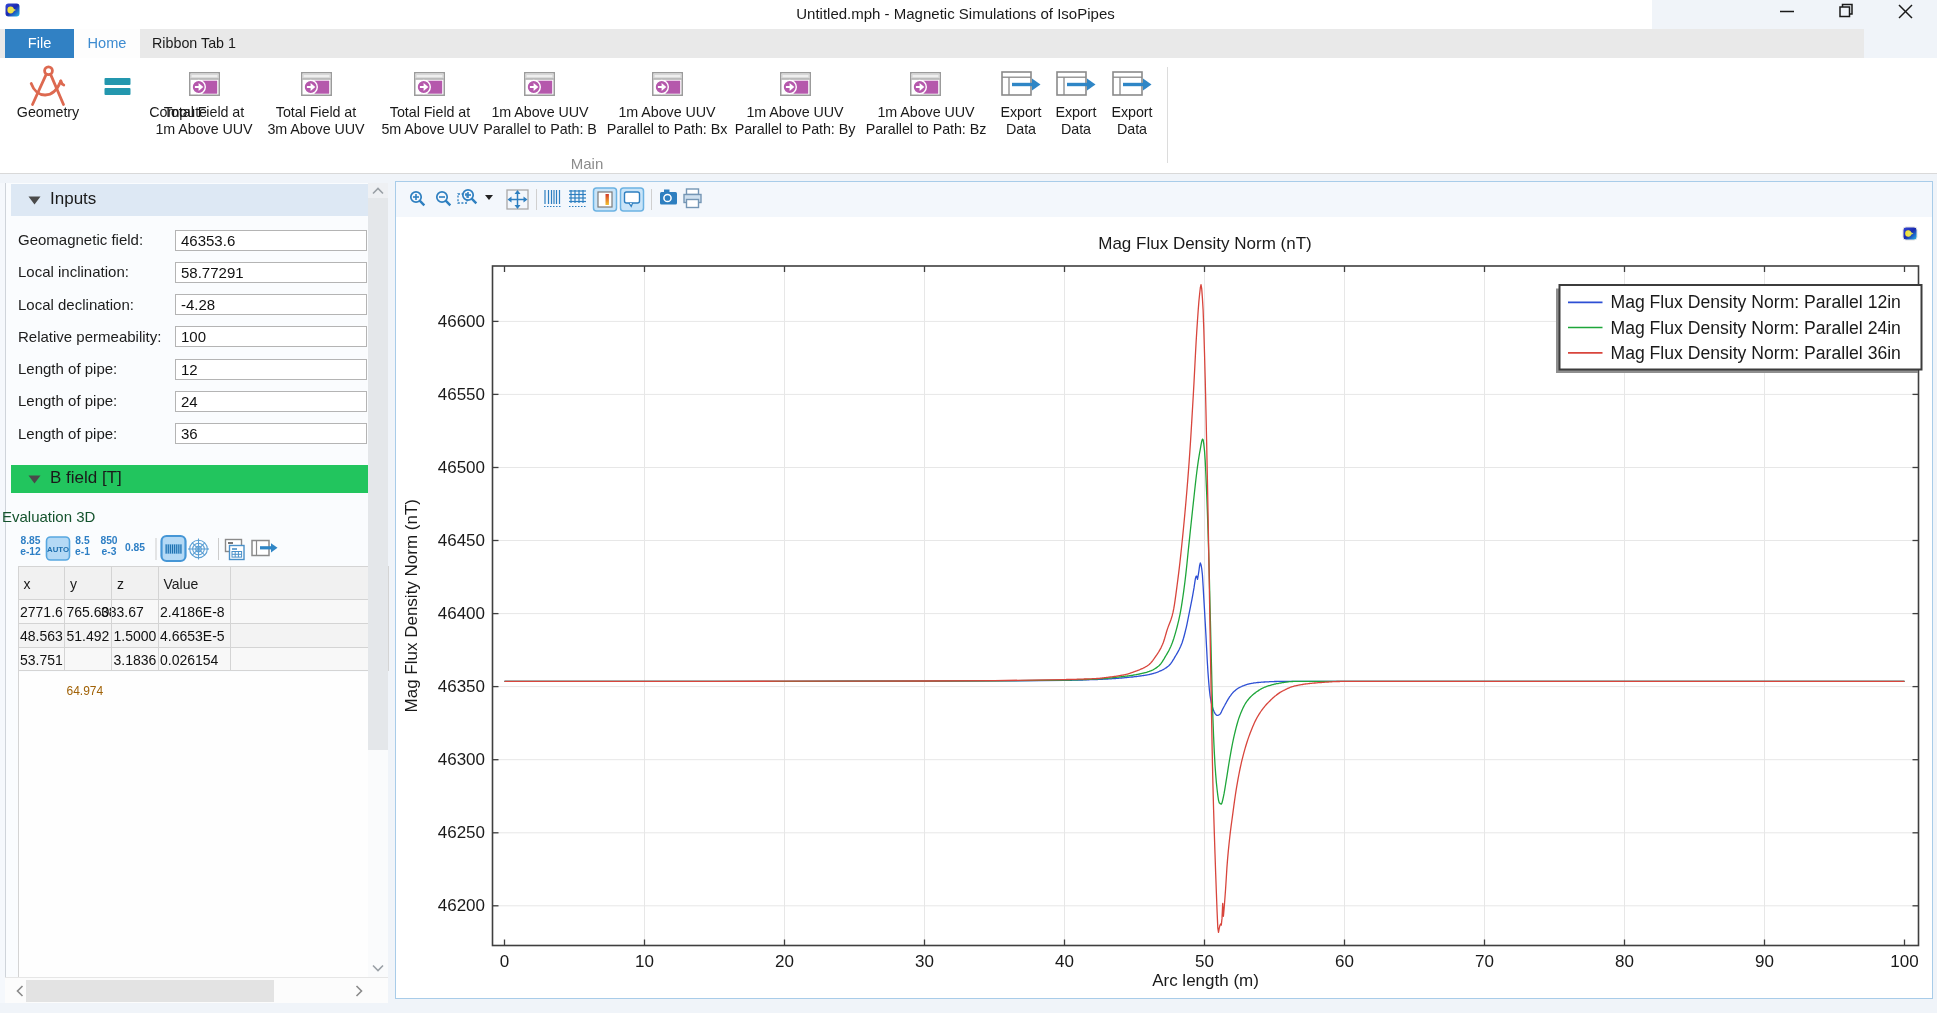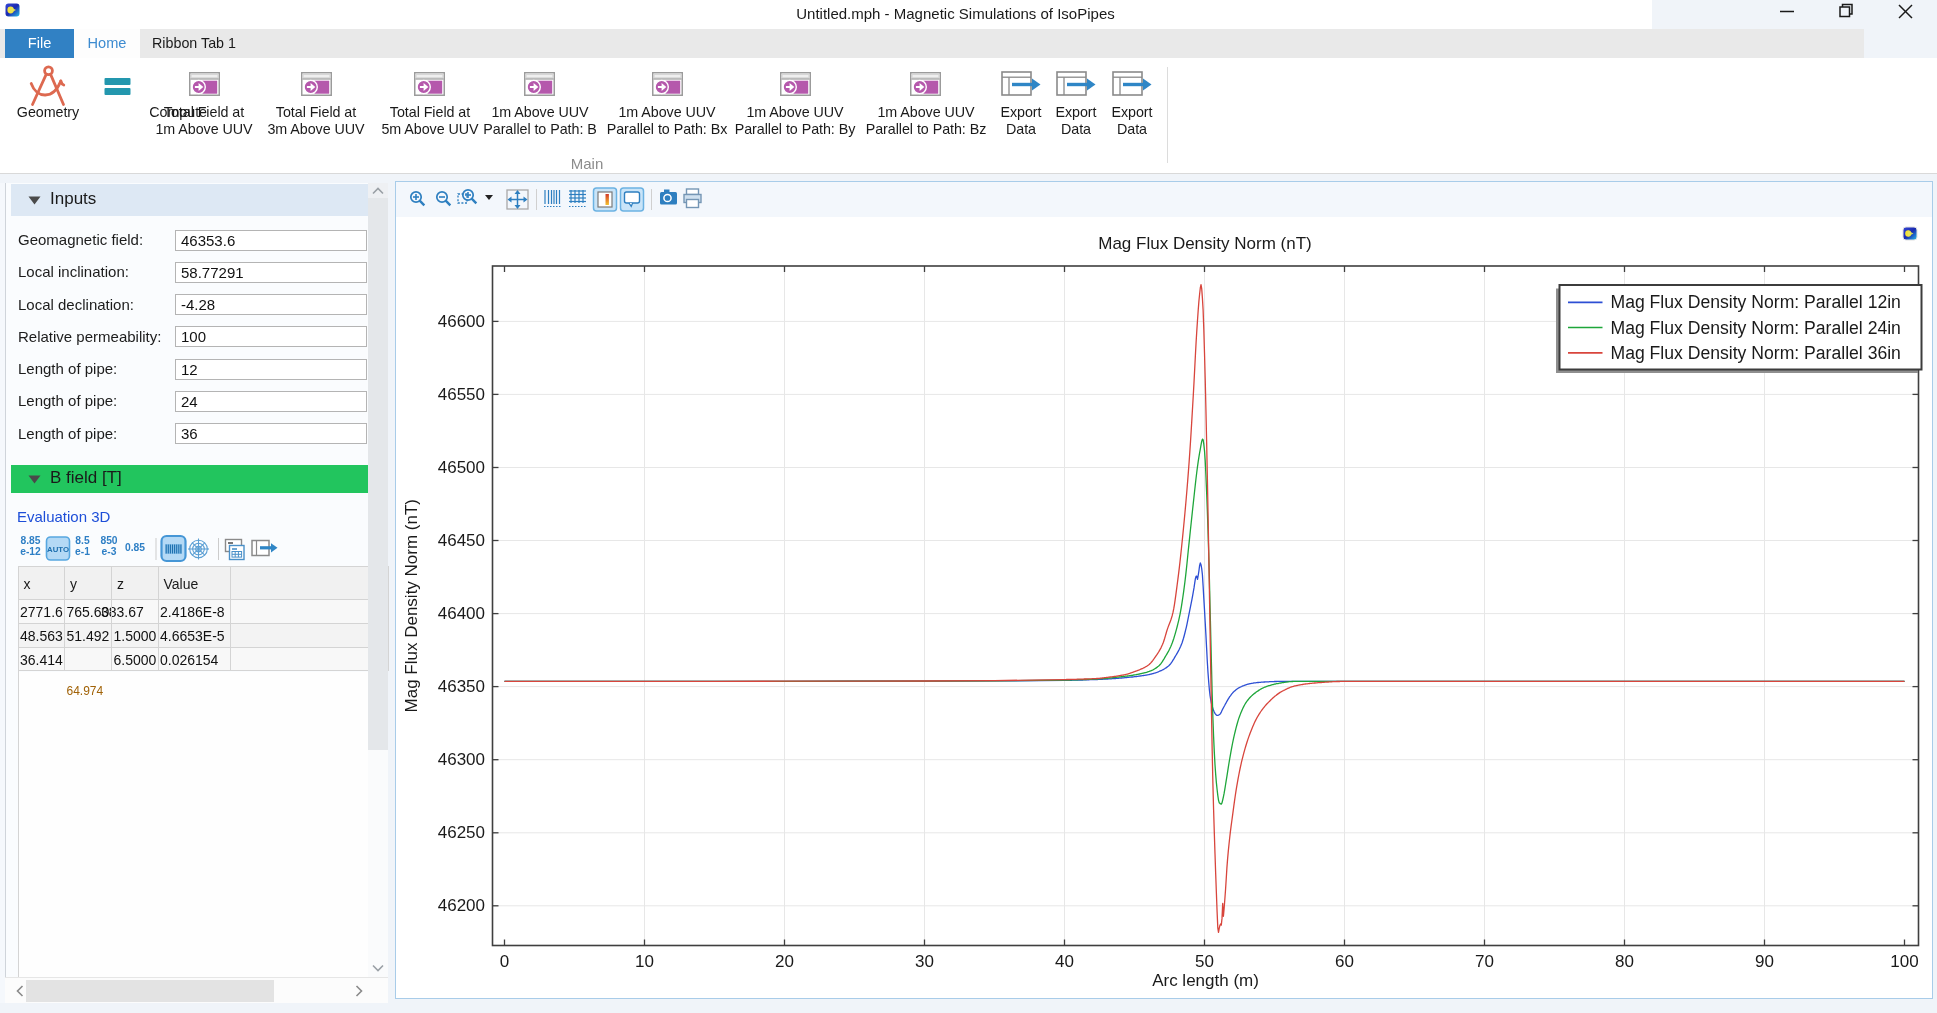--- a/index.html
+++ b/index.html
@@ -176,21 +176,21 @@
 <div style="position:absolute;left:18px;top:392.2px;font-size:15px;color:#1c1c1c">Length of pipe:</div>
 <div class="inp" style="top:390.8px">24</div>
 <div style="position:absolute;left:18px;top:424.5px;font-size:15px;color:#1c1c1c">Length of pipe:</div>
 <div class="inp" style="top:423.0px">36</div>
 <div class="abs" style="left:11px;top:464.5px;width:357px;height:28px;background:#22c55e">
   <svg style="position:absolute;left:17px;top:10px" width="13" height="9">
       <path d="M0.5 0.5 h12 l-6 8 z" fill="#4a4a4a"></path>
     </svg>
   <div style="position:absolute;left:39px;top:3px;font-size:17px;color:#1a1a1a">B field [T]</div>
 </div>
-<div class="abs" style="left:17px;top:508px;font-size:15px;color:#1d4ed8">Evaluation 3D</div>
+<div class="abs" style="left:2px;top:508px;font-size:15px;color:#14532d">Evaluation 3D</div>
 <svg style="position:absolute;left:14px;top:531px" width="270" height="34" viewBox="0 0 270 34">
     <g font-family="Liberation Sans, sans-serif" font-size="10.3" font-weight="bold" fill="#2e7fc5">
       <text x="16.5" y="13" text-anchor="middle">8.85</text>
       <text x="16.5" y="24" text-anchor="middle">e-12</text>
       <text x="68.5" y="13" text-anchor="middle">8.5</text>
       <text x="68.5" y="24" text-anchor="middle">e-1</text>
       <text x="95" y="13" text-anchor="middle">850</text>
       <text x="95" y="24" text-anchor="middle">e-3</text>
       <text x="121" y="20" text-anchor="middle">0.85</text>
     </g>
@@ -245,23 +245,23 @@
 <div style="position:absolute;left:20.0px;top:604.0px;font-size:14px;color:#111">2771.6</div>
 <div style="position:absolute;left:66.5px;top:604.0px;font-size:14px;color:#111">765.60</div>
 <div style="position:absolute;left:101px;top:604.0px;font-size:14px;color:#111">383.67</div>
 <div style="position:absolute;left:160.0px;top:604.0px;font-size:14px;color:#111">2.4186E-8</div>
 <div style="position:absolute;left:17.5px;top:623.8px;width:370px;height:23.8px;background:#f3f3f3;border-bottom:1px solid #d4d4d4;box-sizing:border-box"></div>
 <div style="position:absolute;left:20.0px;top:627.8px;font-size:14px;color:#111">48.563</div>
 <div style="position:absolute;left:66.5px;top:627.8px;font-size:14px;color:#111">51.492</div>
 <div style="position:absolute;left:113.5px;top:627.8px;font-size:14px;color:#111">1.5000</div>
 <div style="position:absolute;left:160.0px;top:627.8px;font-size:14px;color:#111">4.6653E-5</div>
 <div style="position:absolute;left:17.5px;top:647.6px;width:370px;height:23.8px;background:#f8f8f8;border-bottom:1px solid #d4d4d4;box-sizing:border-box"></div>
-<div style="position:absolute;left:20.0px;top:651.6px;font-size:14px;color:#111">36.414</div>
+<div style="position:absolute;left:20.0px;top:651.6px;font-size:14px;color:#111">53.751</div>
 <div style="position:absolute;left:66.5px;top:684px;font-size:12px;color:#a16207">64.974</div>
-<div style="position:absolute;left:113.5px;top:651.6px;font-size:14px;color:#111">6.5000</div>
+<div style="position:absolute;left:113.5px;top:651.6px;font-size:14px;color:#111">3.1836</div>
 <div style="position:absolute;left:160.0px;top:651.6px;font-size:14px;color:#111">0.026154</div>
 <div style="position:absolute;left:17.5px;top:566px;width:1px;height:105px;background:#d4d4d4"></div>
 <div style="position:absolute;left:64.0px;top:566px;width:1px;height:105px;background:#d4d4d4"></div>
 <div style="position:absolute;left:111.0px;top:566px;width:1px;height:105px;background:#d4d4d4"></div>
 <div style="position:absolute;left:157.5px;top:566px;width:1px;height:105px;background:#d4d4d4"></div>
 <div style="position:absolute;left:230.0px;top:566px;width:1px;height:105px;background:#d4d4d4"></div>
 <div style="position:absolute;left:387.5px;top:566px;width:1px;height:105px;background:#d4d4d4"></div>
 
 <div class="abs" style="left:368px;top:183px;width:20px;height:794px;background:#eef0f3">
   <div style="position:absolute;left:0;top:15px;width:20px;height:552px;background:#e4e7ea"></div>

